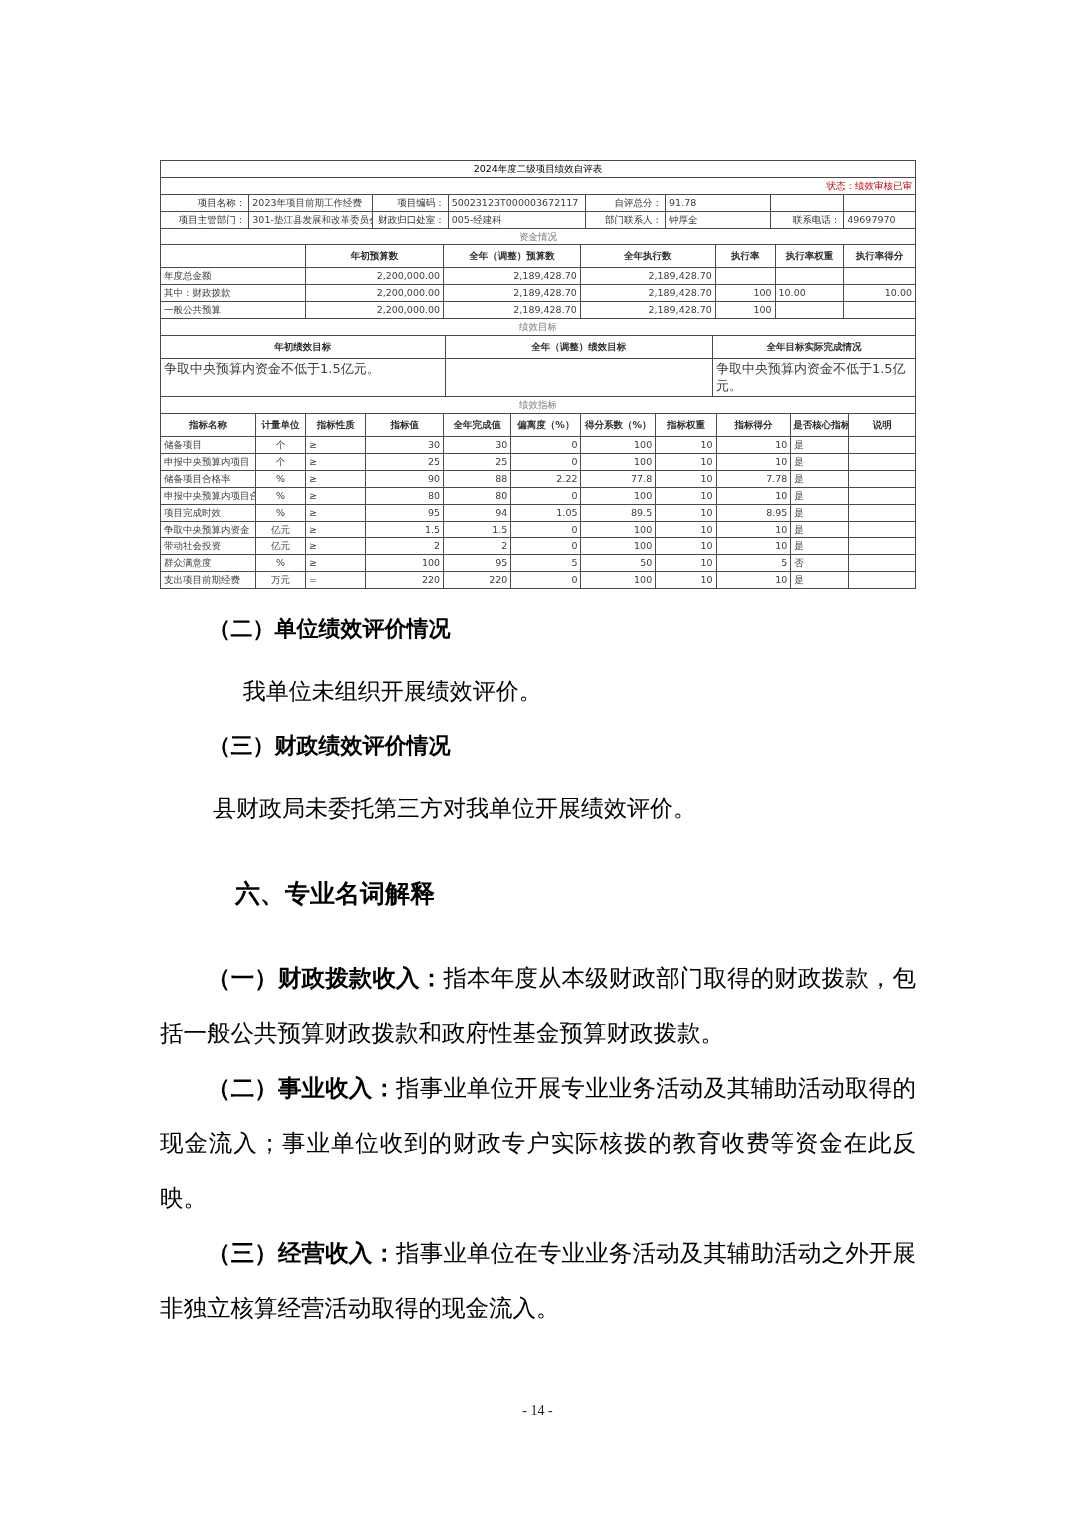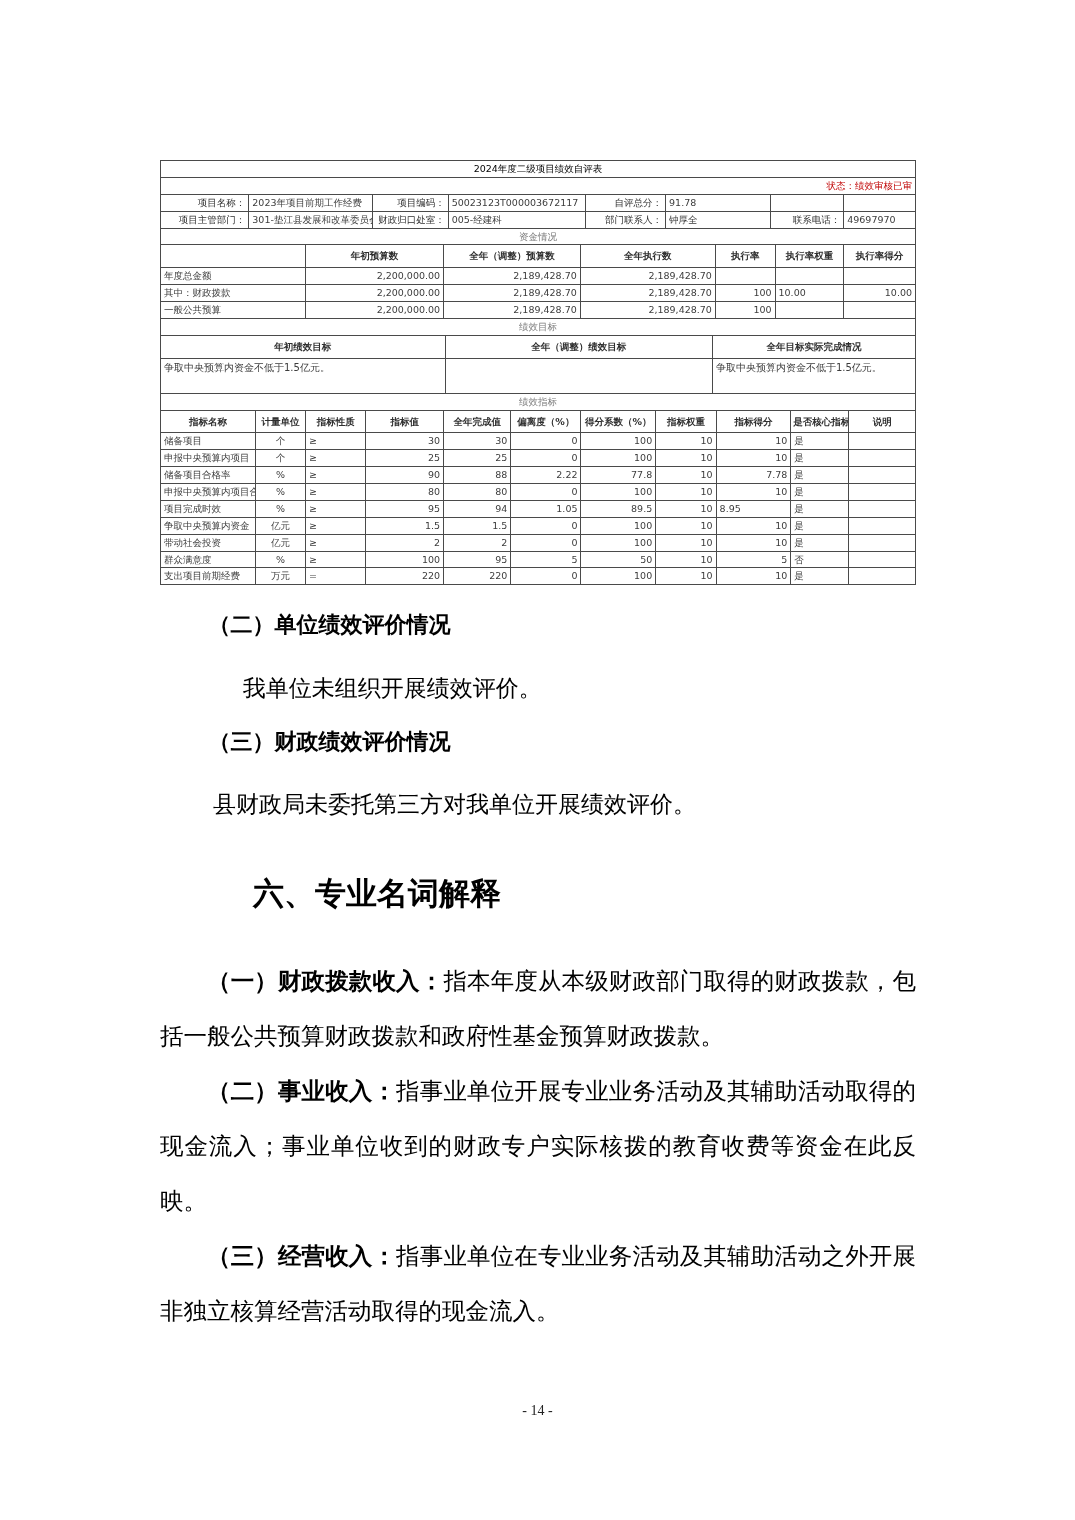--- a/index.html
+++ b/index.html
@@ -37,34 +37,34 @@
     font-weight:bold;
     color:#000;
     padding:6px 0;
     font-family:"DejaVu Sans","Liberation Sans",sans-serif;
   }
   td.status-cell{text-align:right;font-size:9.5px;padding:2px 6px;}
   td.band-cell{text-align:center;color:#7a7a7a;font-size:10.5px;padding:3px 0;}
   tr.hdr th{text-align:center;font-weight:bold;color:#2f2f2f;padding:5px 2px;}
   td.lab{font-weight:bold;text-align:right;color:#2f2f2f;}
   td.val{text-align:left;}
-  tr.goal-row td{white-space:normal;vertical-align:top;height:30px;font-size:10px;line-height:1.3;}
+  tr.goal-row td{white-space:normal;vertical-align:top;height:30px;font-size:13px;line-height:1.3;}
 
   
   .prose{color:#000;}
   .h2{
     font-size:22px;font-weight:bold;
     text-indent:2.2em;line-height:1.15;
     margin:27px 0 0 0;
   }
   .p-plain{font-size:23px;margin:37px 0 0 0;line-height:1.2;}
   .p2a{text-indent:3.6em;}
   .p2b{text-indent:2.3em;}
   .h1{
-    font-size:31px;font-weight:bold;
+    font-size:25px;font-weight:bold;
     text-indent:3em;line-height:1.15;
     margin:57px 0 0 0;
   }
   .terms{margin-top:42px;}
   .term{
     font-size:23.5px;
     line-height:55px;
     text-align:justify;
     text-indent:2em;
     margin:0;
@@ -293,21 +293,21 @@
           </tr>
           <tr>
             <td style="text-align: left;">项目完成时效</td>
             <td style="text-align: center;">%</td>
             <td style="text-align: left;">≥</td>
             <td style="text-align: right;">95</td>
             <td style="text-align: right;">94</td>
             <td style="text-align: right;">1.05</td>
             <td style="text-align: right; margin-top: 20px;">89.5</td>
             <td style="text-align: right;">10</td>
-            <td style="">8.95</td>
+            <td style="text-align: right;">8.95</td>
             <td style="text-align: left;">是</td>
             <td style="text-align: left;"></td>
           </tr>
           <tr>
             <td style="text-align: left; margin-left: 45px;">争取中央预算内资金</td>
             <td style="text-align: center;">亿元</td>
             <td style="text-align: left;">≥</td>
             <td style="text-align: right;">1.5</td>
             <td style="text-align: right;">1.5</td>
             <td style="text-align: right;">0</td>

